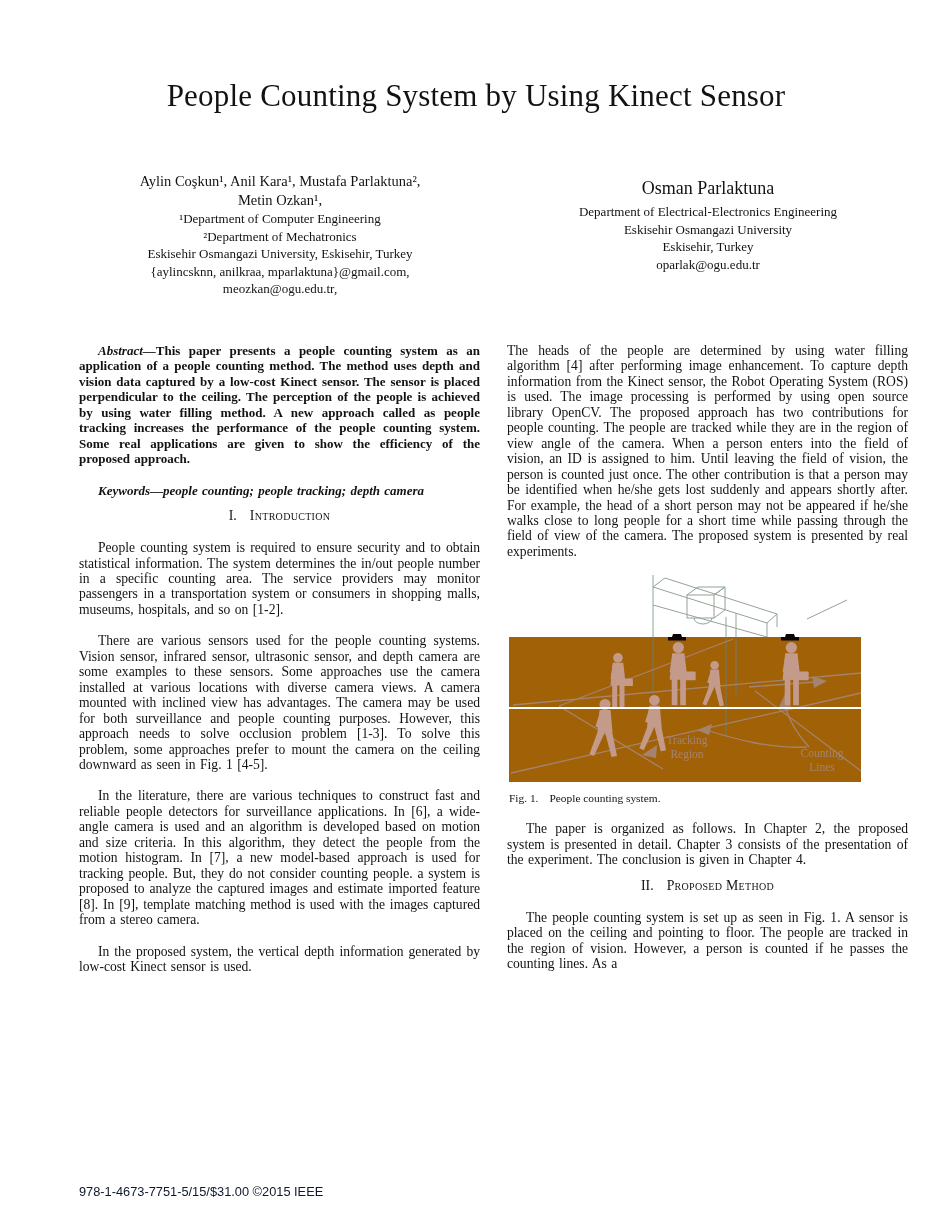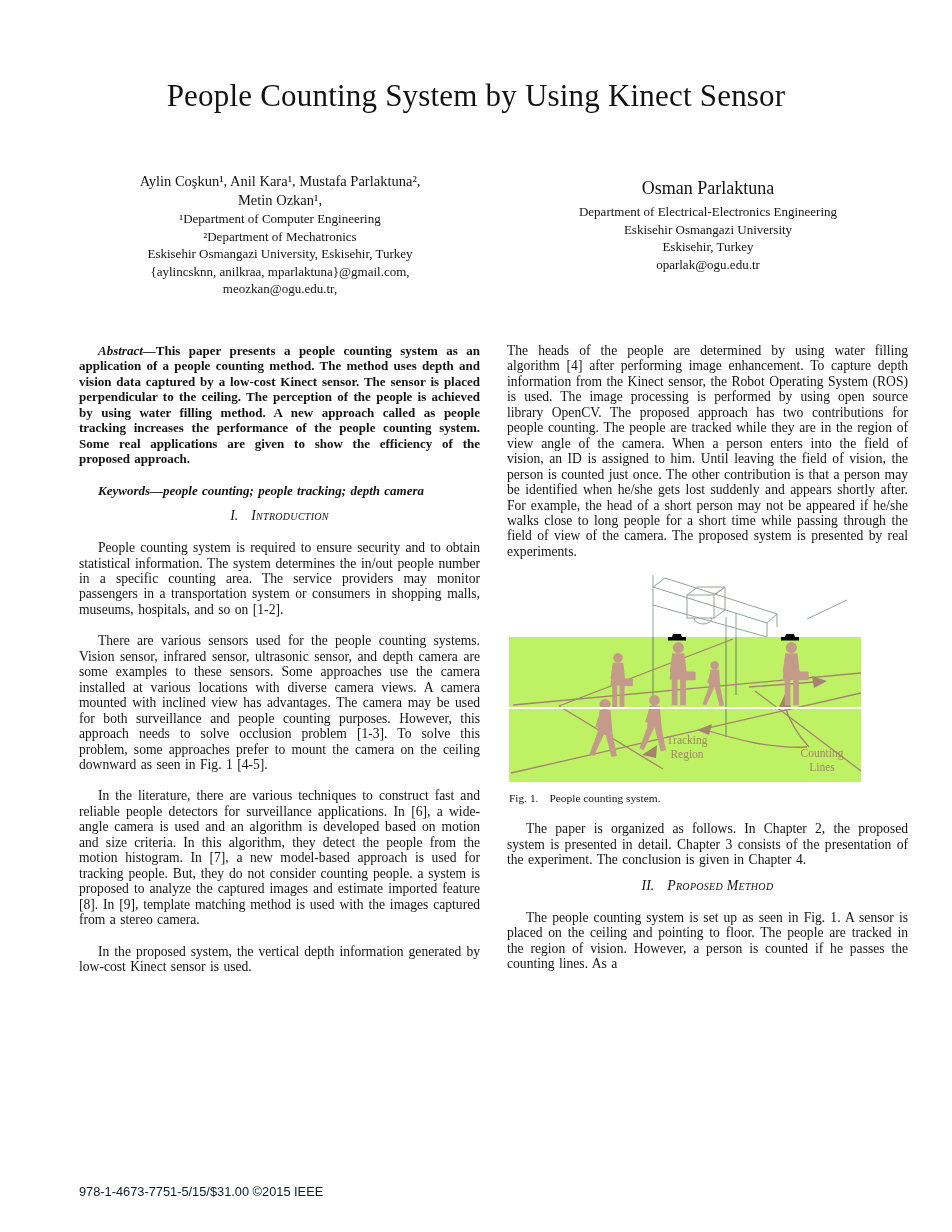--- a/index.html
+++ b/index.html
@@ -23,28 +23,28 @@
   .col{width:401px;}
   .col.right{margin-left:27px;}
   p.par{
     font-size:13.6px;line-height:15.45px;text-align:justify;text-indent:19px;
     margin:16px 0 7px 0;word-spacing:1px;
   }
   p.abstract{font-weight:bold;font-size:13px;line-height:15.45px;margin-bottom:14px;}
   p.abstract .lead{font-style:italic;}
   p.keywords{font-weight:bold;font-style:italic;font-size:13px;line-height:15.45px;margin-bottom:4px;}
   h2.sec{
-    font-size:13.8px;font-weight:normal;text-align:center;margin:10px 0 9px 0;font-style:italic;
+    font-size:13.8px;font-weight:normal;text-align:center;margin:10px 0 9px 0;
   }
   h2.sec .num{margin-right:13px;}
   h2.sec .sc{font-variant:small-caps;letter-spacing:.3px;}
 
   .figure{width:352px;margin:16px 0 0 2px;}
   .fig-wire{width:352px;height:62px;position:relative;}
-  .fig-band{width:352px;height:145px;background:#bef264;position:relative;}
+  .fig-band{width:352px;height:145px;background:#a16207;position:relative;}
   .fig-band svg,.fig-wire svg{position:absolute;left:0;top:0;overflow:visible;}
   .fig-caption{font-size:11.4px;line-height:14px;margin:9px 0 0 0;text-indent:0;text-align:left;}
   .fig-caption .cap-label{margin-right:11px;}
   .after-fig{margin-top:33px;}
 
   .footer{
     position:absolute;left:79px;top:1184px;
     font-family:"Liberation Sans", sans-serif;font-size:12.8px;color:#0f172a;
   }
 </style>

